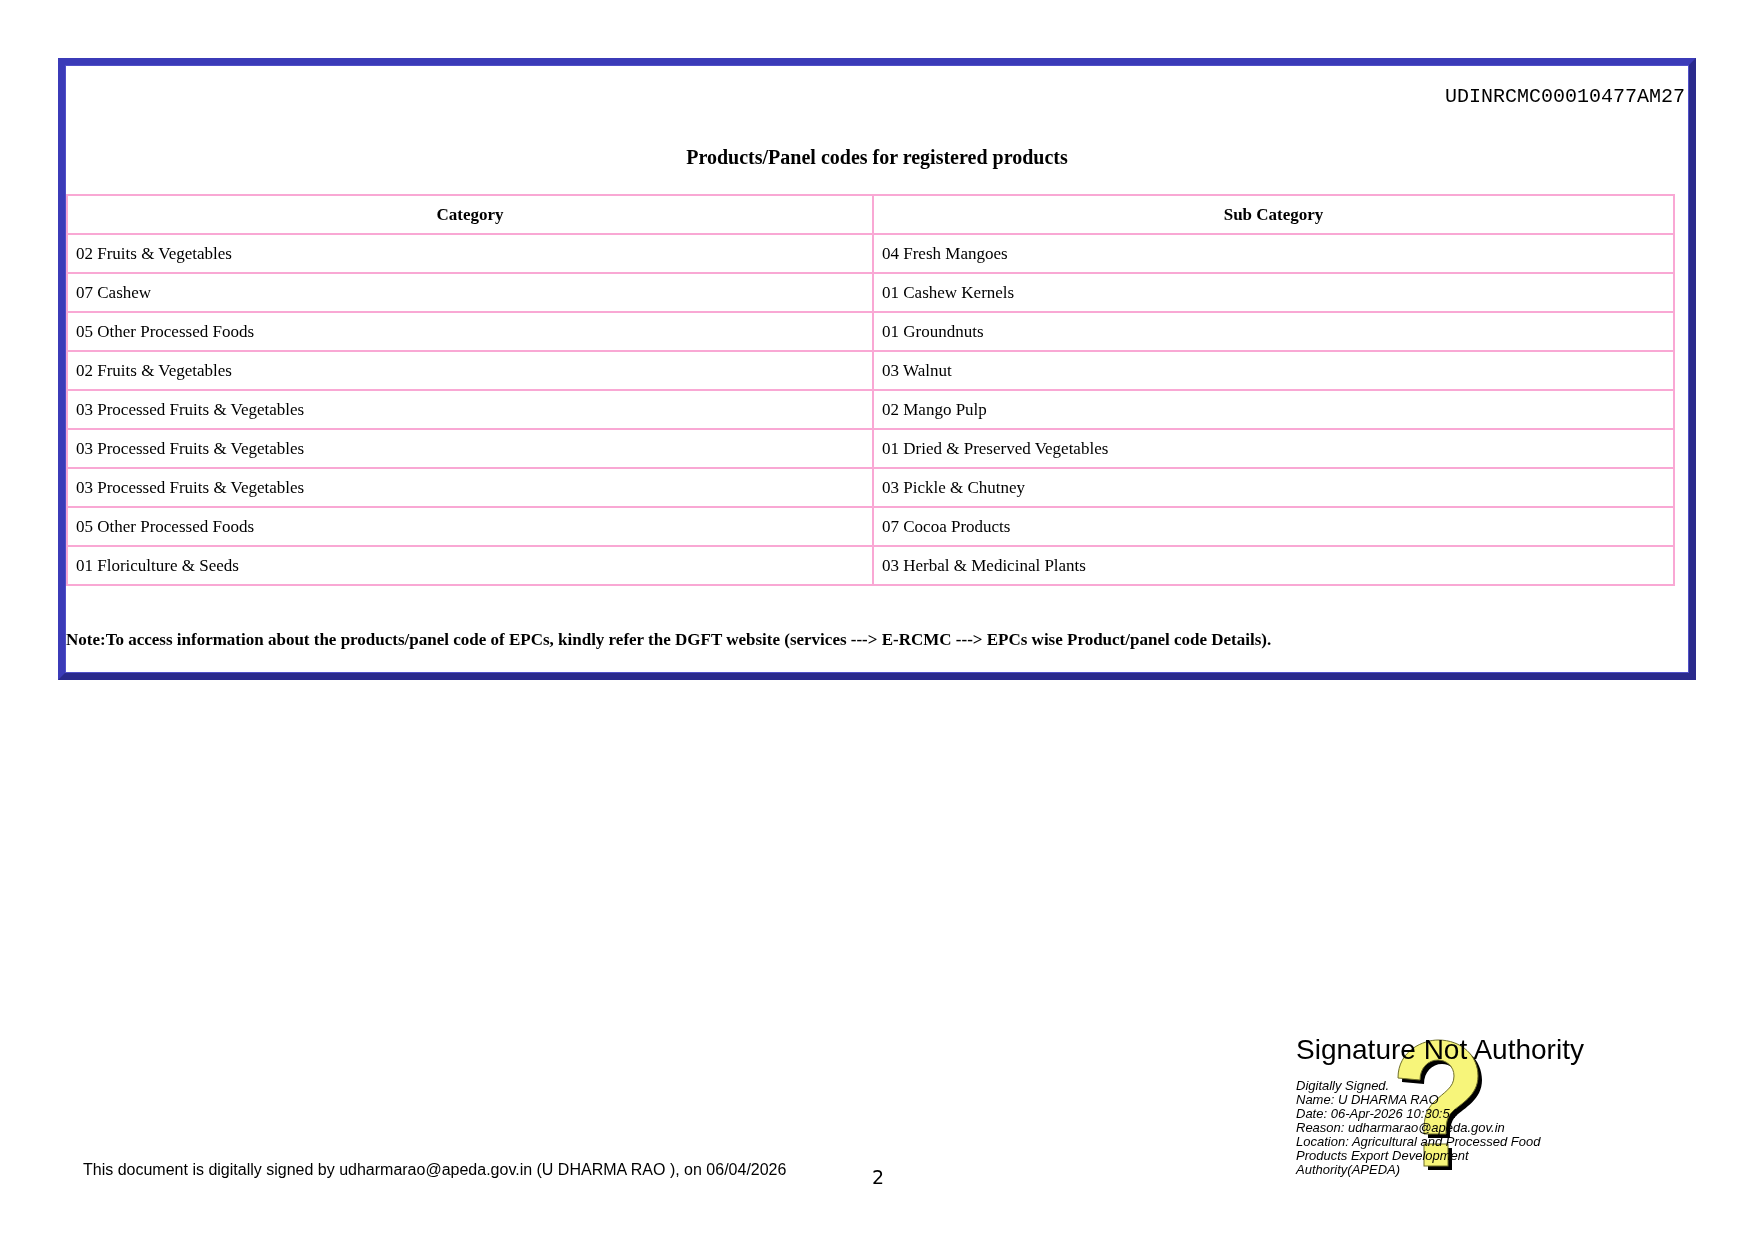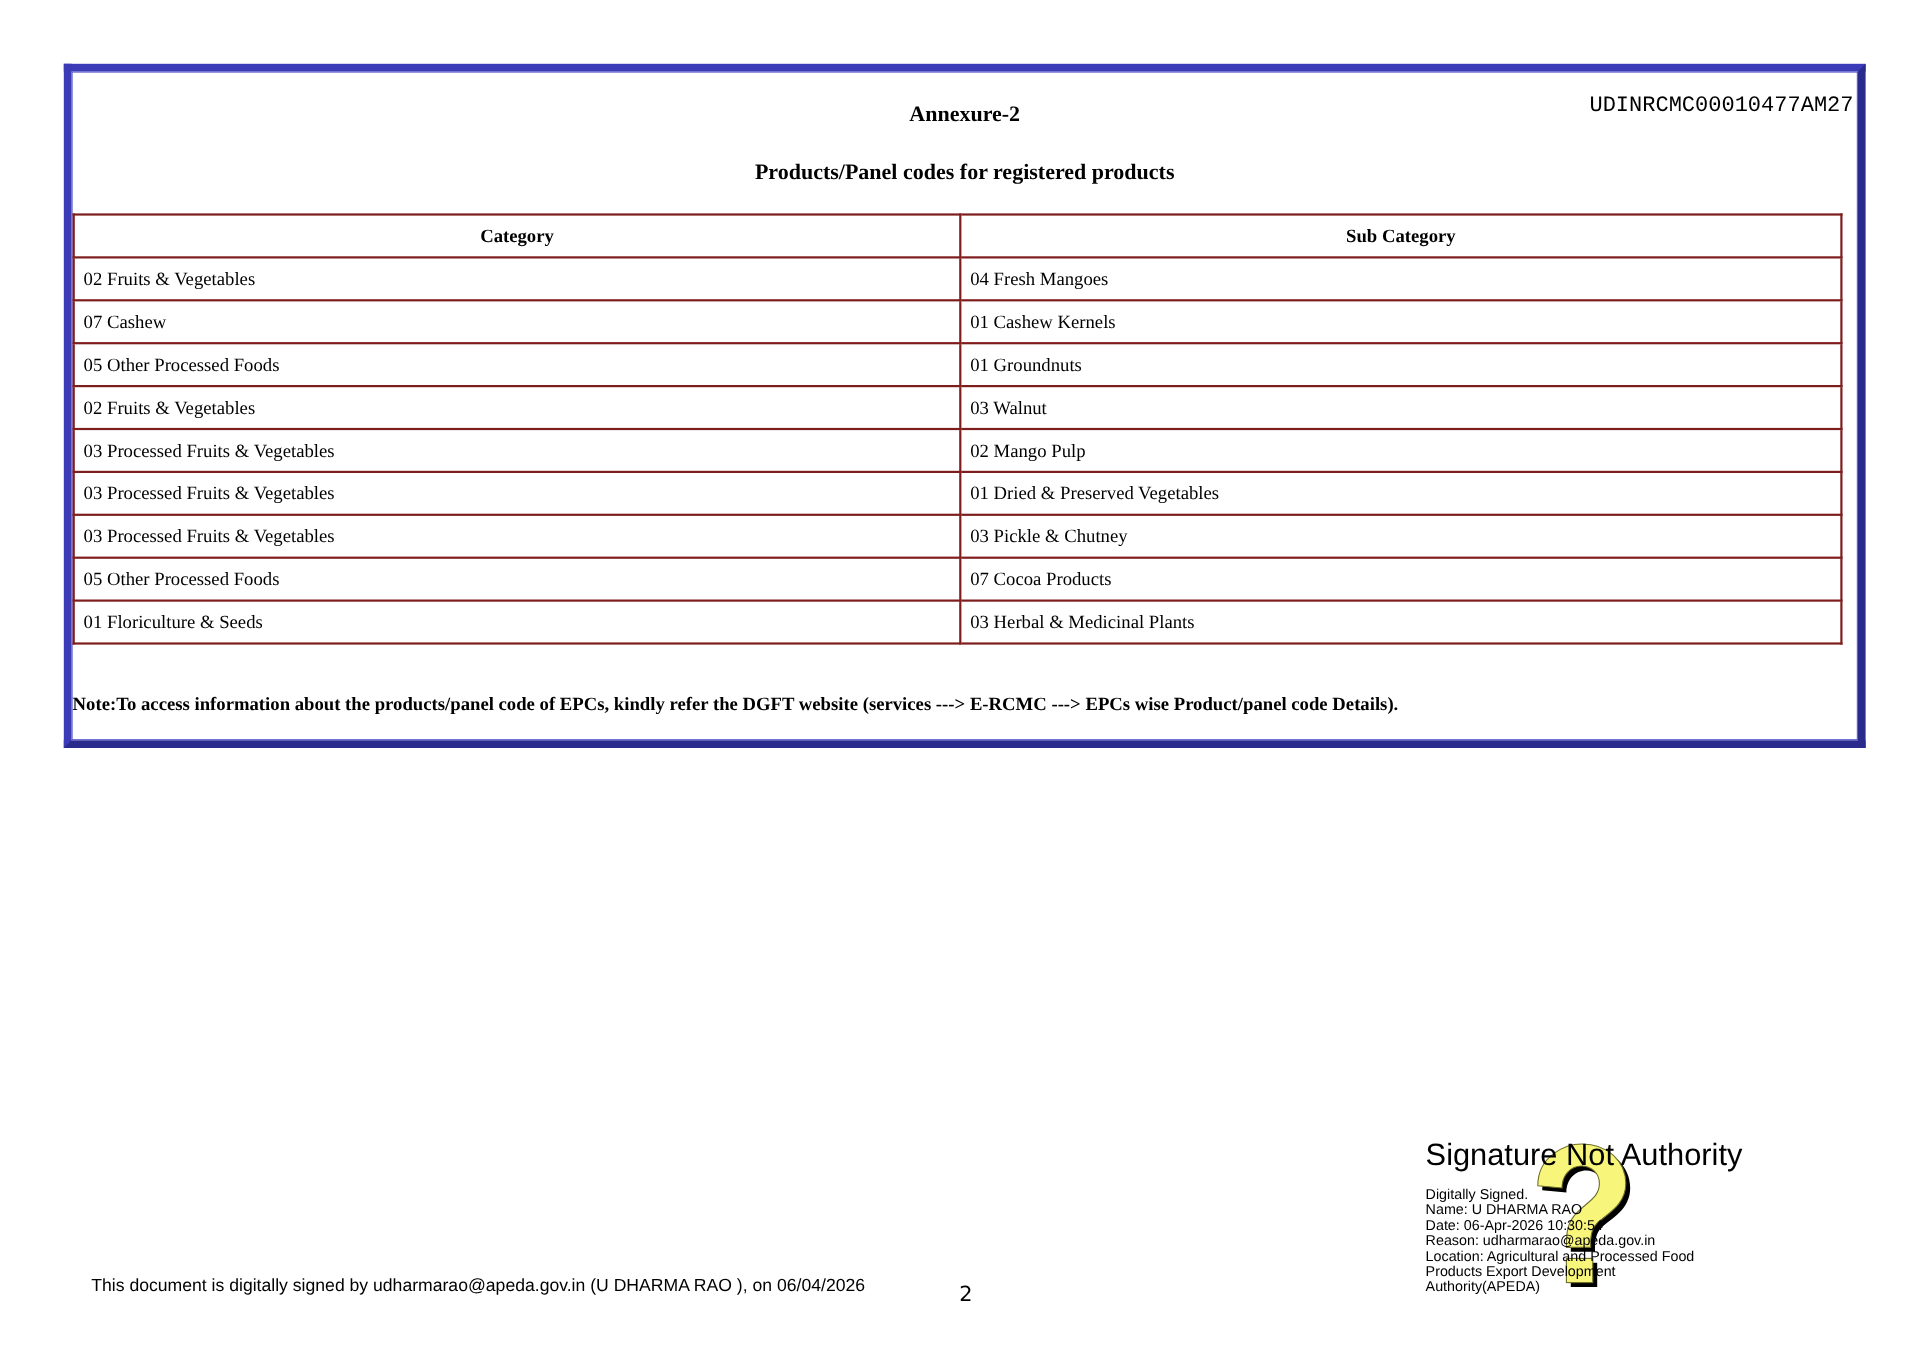--- a/index.html
+++ b/index.html
@@ -31,21 +31,21 @@
     position: absolute; left: 0; right: 0; top: 81px; text-align: center;
     font-family: "Liberation Serif", serif; font-weight: bold; font-size: 20px;
   }
 
   table.codes {
     position: absolute; left: 1px; top: 129px;
     width: 1609px; border-collapse: collapse;
     font-family: "Liberation Serif", serif; font-size: 17px;
   }
   table.codes th, table.codes td {
-    border: 2px solid #7f1d1d; height: 37px; padding: 0 8px;
+    border: 2px solid #f9a8d4; height: 37px; padding: 0 8px;
   }
   table.codes th { font-weight: bold; text-align: center; }
   table.codes td { text-align: left; }
   table.codes col.c1 { width: 806px; }
 
   .note {
     position: absolute; left: 1px; top: 565px;
     font-family: "Liberation Serif", serif; font-weight: bold; font-size: 17px;
     white-space: nowrap;
   }
@@ -65,30 +65,29 @@
     position: absolute; left: 90px; top: 4px; width: 100px; height: 150px;
   }
   .sig-title {
     position: relative; font-family: "Liberation Sans", sans-serif; font-size: 28px;
     line-height: 32px; white-space: nowrap;
   }
   .sig-lines {
     position: relative; margin-top: 13px;
     font-family: "Liberation Sans", sans-serif; font-size: 13px; line-height: 14px;
   }
-  .sig-lines div { white-space: nowrap; }
+  .sig-lines div { white-space: nowrap; font-style: italic; }
 </style>
 </head>
 <body>
 
 <div class="frame">
   <div class="frame-inner"></div>
 
   <div class="udin">UDINRCMC00010477AM27</div>
-  <div class="title">Annexure-2</div>
   <div class="subtitle">Products/Panel codes for registered products</div>
 
   <table class="codes">
     <colgroup>
         <col class="c1">
         <col class="c2">
       </colgroup>
     <thead>
       <tr>
         <th>Category</th>

